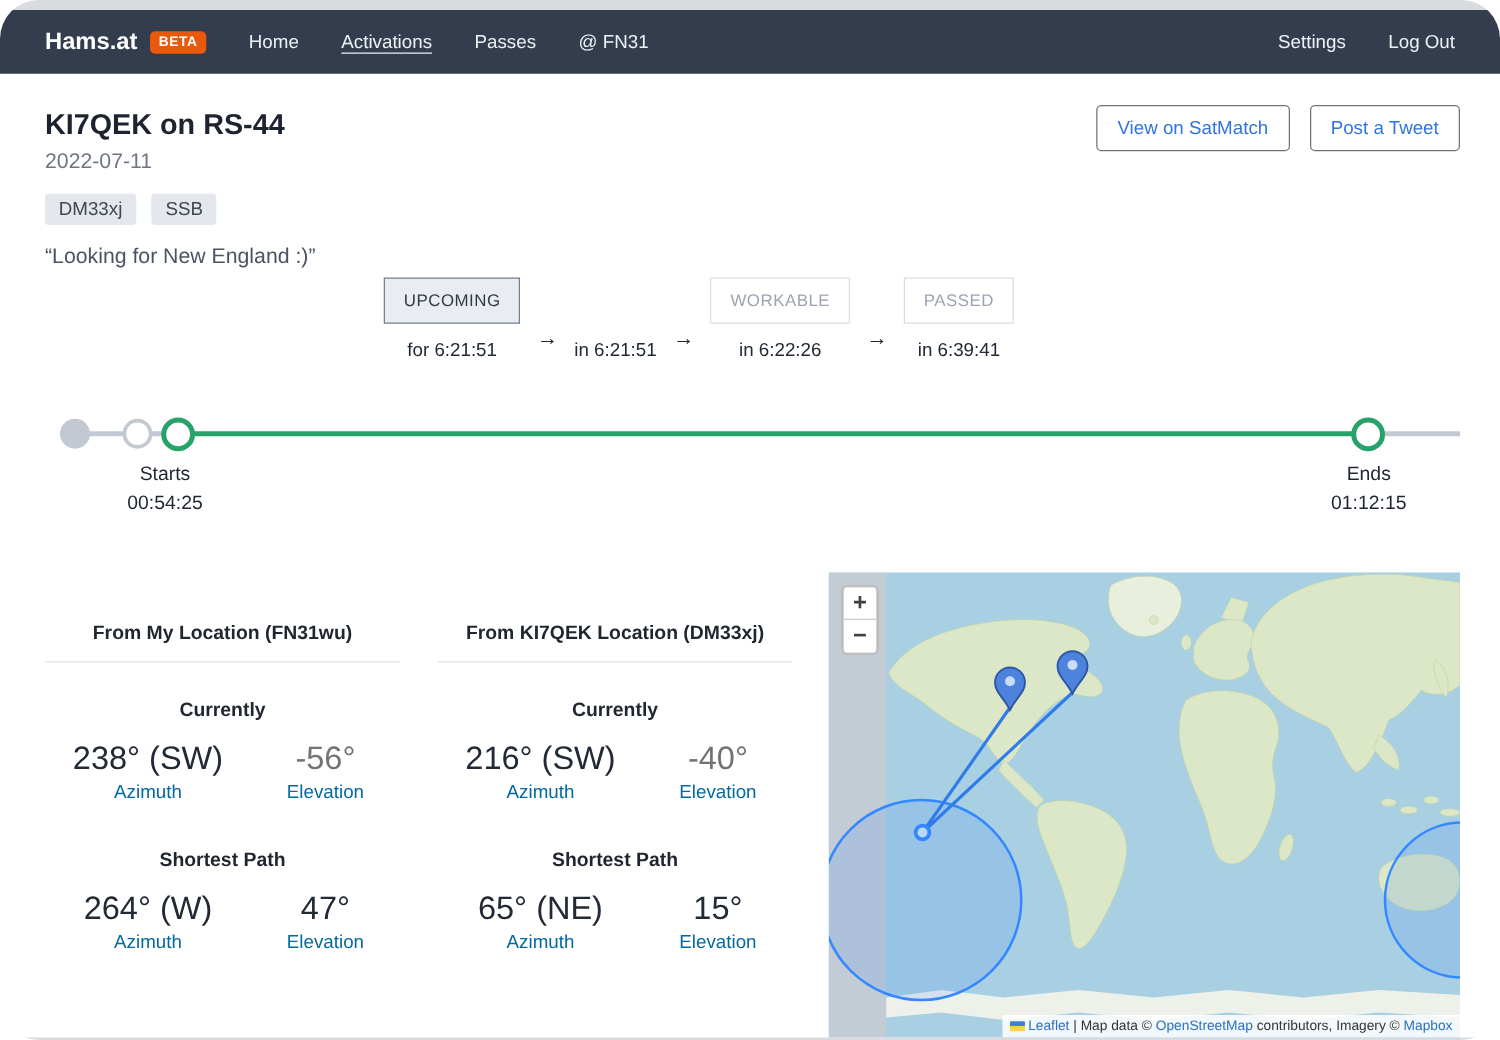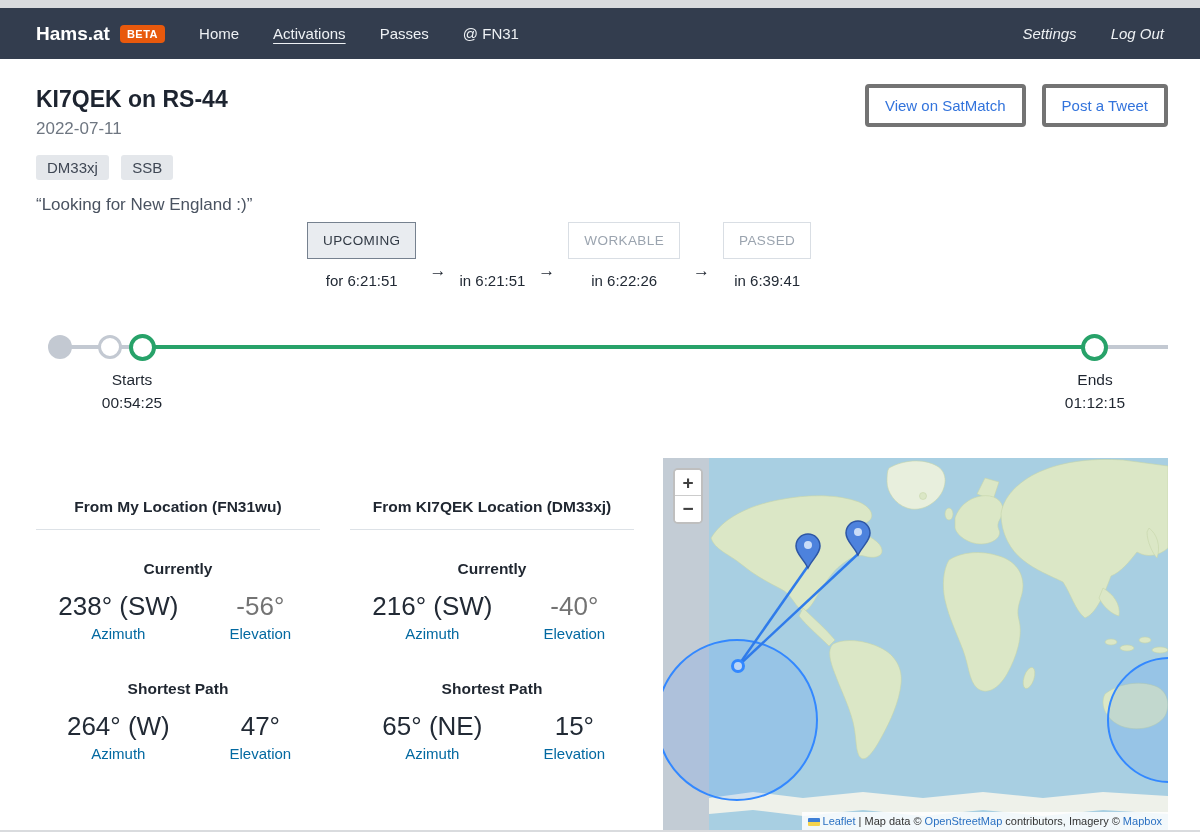--- a/index.html
+++ b/index.html
@@ -1,45 +1,45 @@
 <!DOCTYPE html>
 <html><head>
 <meta charset="utf-8">
 <style>
   * { box-sizing: border-box; }
   html,body { margin:0; padding:0; background:#fff; }
   body { font-family:"Liberation Sans","DejaVu Sans",sans-serif; color:#222a35; }
-  .page { position:relative; width:1200px; height:832px; background:#fff; overflow:hidden; }
+  .page { position:relative; width:1200px; height:832px; background:#fff; overflow:hidden;border-radius:31px; }
 
   .top-edge { position:absolute; top:0; left:0; width:100%; height:8px; background:#d9dbde; }
   .bottom-edge { position:absolute; bottom:0; left:0; width:100%; height:2px; background:#d9dbde; }
 
   
   .navbar { position:absolute; top:8px; left:0; right:0; height:51px; background:#333d4e;
             display:flex; align-items:center; padding:0 36px; }
   .brand { color:#fff; font-size:19px; font-weight:700; cursor:pointer; }
   .beta { margin-left:10px; background:#e8590c; color:#fff; font-size:11px; font-weight:700;
           letter-spacing:.5px; padding:3px 7px; border-radius:4px; }
   .nav-link { color:#eef1f4; font-size:15px; margin-left:34px; cursor:pointer; text-decoration:none; }
   .nav-link.active { text-decoration:underline; text-underline-offset:4px; }
   .nav-spacer { flex:1; }
-  .nav-link.right { margin-left:0; margin-right:0;font-style:italic; }
+  .nav-link.right { margin-left:0; margin-right:0; }
   .nav-right { display:flex; gap:34px; }
 
   
   .header-left { position:absolute; left:36px; top:86px; }
   .page-title { font-size:23px; font-weight:600; color:#1d2430; }
   .page-date { margin-top:6px; font-size:17px; color:#6e7681; }
   .tags { margin-top:16px; }
   .tag { display:inline-block; background:#e4e7eb; color:#3f4754; font-size:15px;
          padding:4px 11px; border-radius:3px; margin-right:8px; }
   .quote { margin-top:15px; font-size:17px; color:#4a5361; }
 
   .header-actions { position:absolute; top:84px; right:32px; display:flex; gap:16px; }
-  .btn-outline { background:#fff; border:4px solid #737373; border-radius:4px; color:#3273dc;
+  .btn-outline { background:#fff; border:1px solid #737373; border-radius:4px; color:#3273dc;
                  font-size:15px; padding:9px 16px; cursor:pointer;
                  font-family:"Liberation Sans","DejaVu Sans",sans-serif; }
 
   
   .stepper { position:absolute; left:307px; top:222px; display:flex; align-items:flex-end; }
   .step { display:flex; flex-direction:column; align-items:center; }
   .step-box { border:1px solid #d9dee4; background:#fff; color:#9ba4af; font-size:13.5px;
               letter-spacing:.4px; padding:10px 15px; white-space:nowrap; }
   .step.active .step-box { background:#e9ecf0; border-color:#76818f; color:#323a45; }
   .step-time { margin-top:13px; font-size:15px; color:#222a35; text-align:center; }

